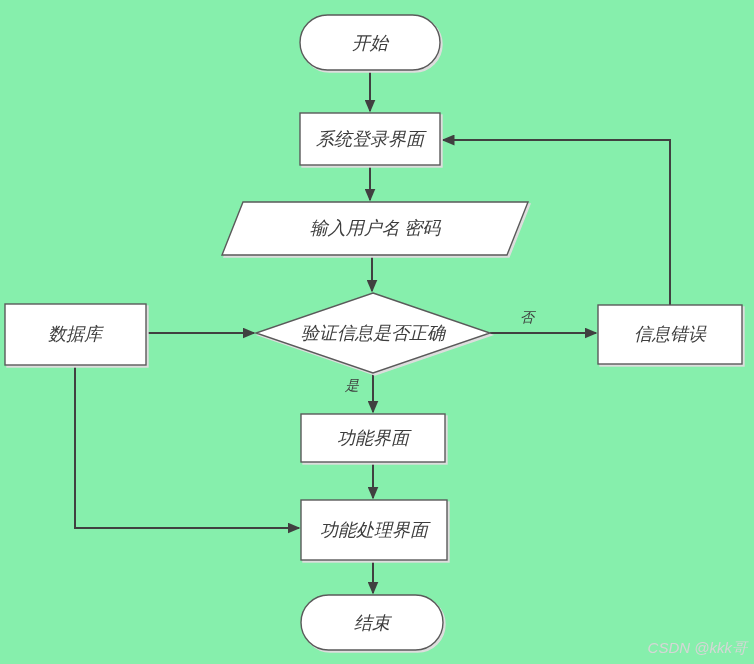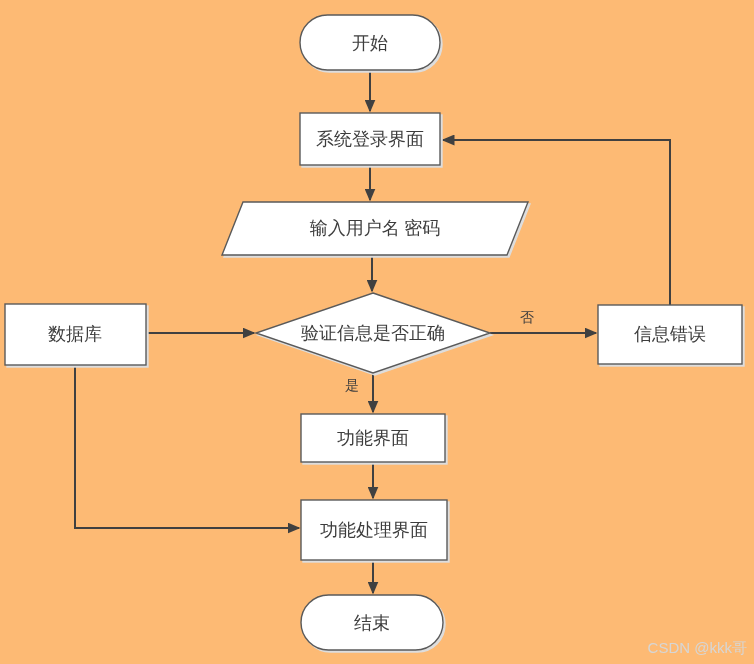--- a/index.html
+++ b/index.html
@@ -8,21 +8,22 @@
     background: #ffffff;
     width: 754px;
     height: 664px;
     overflow: hidden;
     font-family: "Liberation Serif", "DejaVu Serif", serif;
   }
   .page {
     position: relative;
     width: 754px;
     height: 664px;
-    background: #fdba74;
+    background: #86efac;
+    font-style: italic;
   }
   svg { display: block; }
   .shape {
     fill: #ffffff;
     stroke: #5a5a5a;
     stroke-width: 1.4;
     filter: drop-shadow(2.5px 2.5px 0px #dddddd);
   }
   .edge {
     fill: none;

